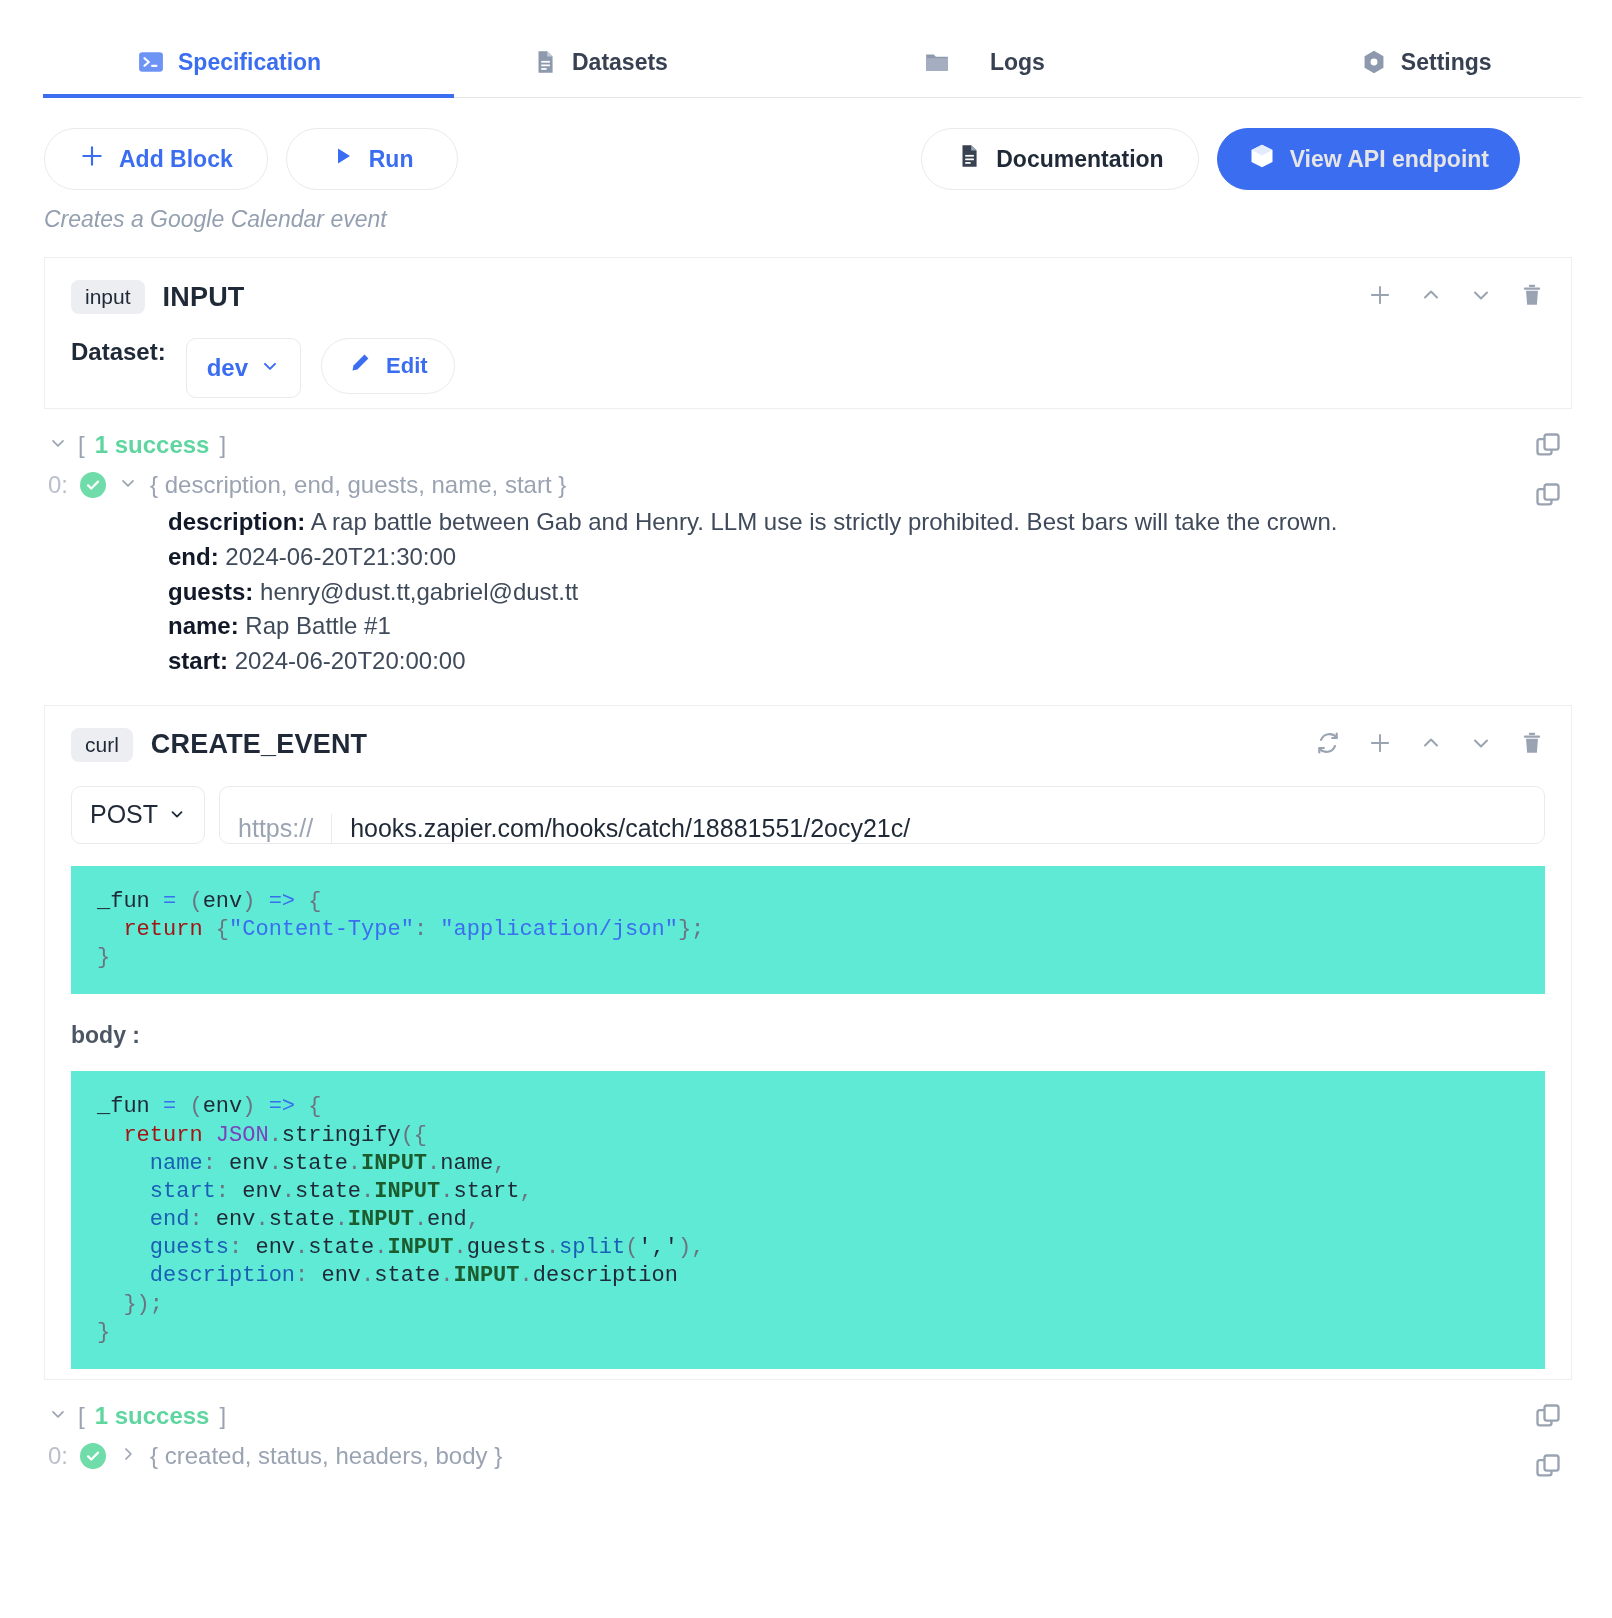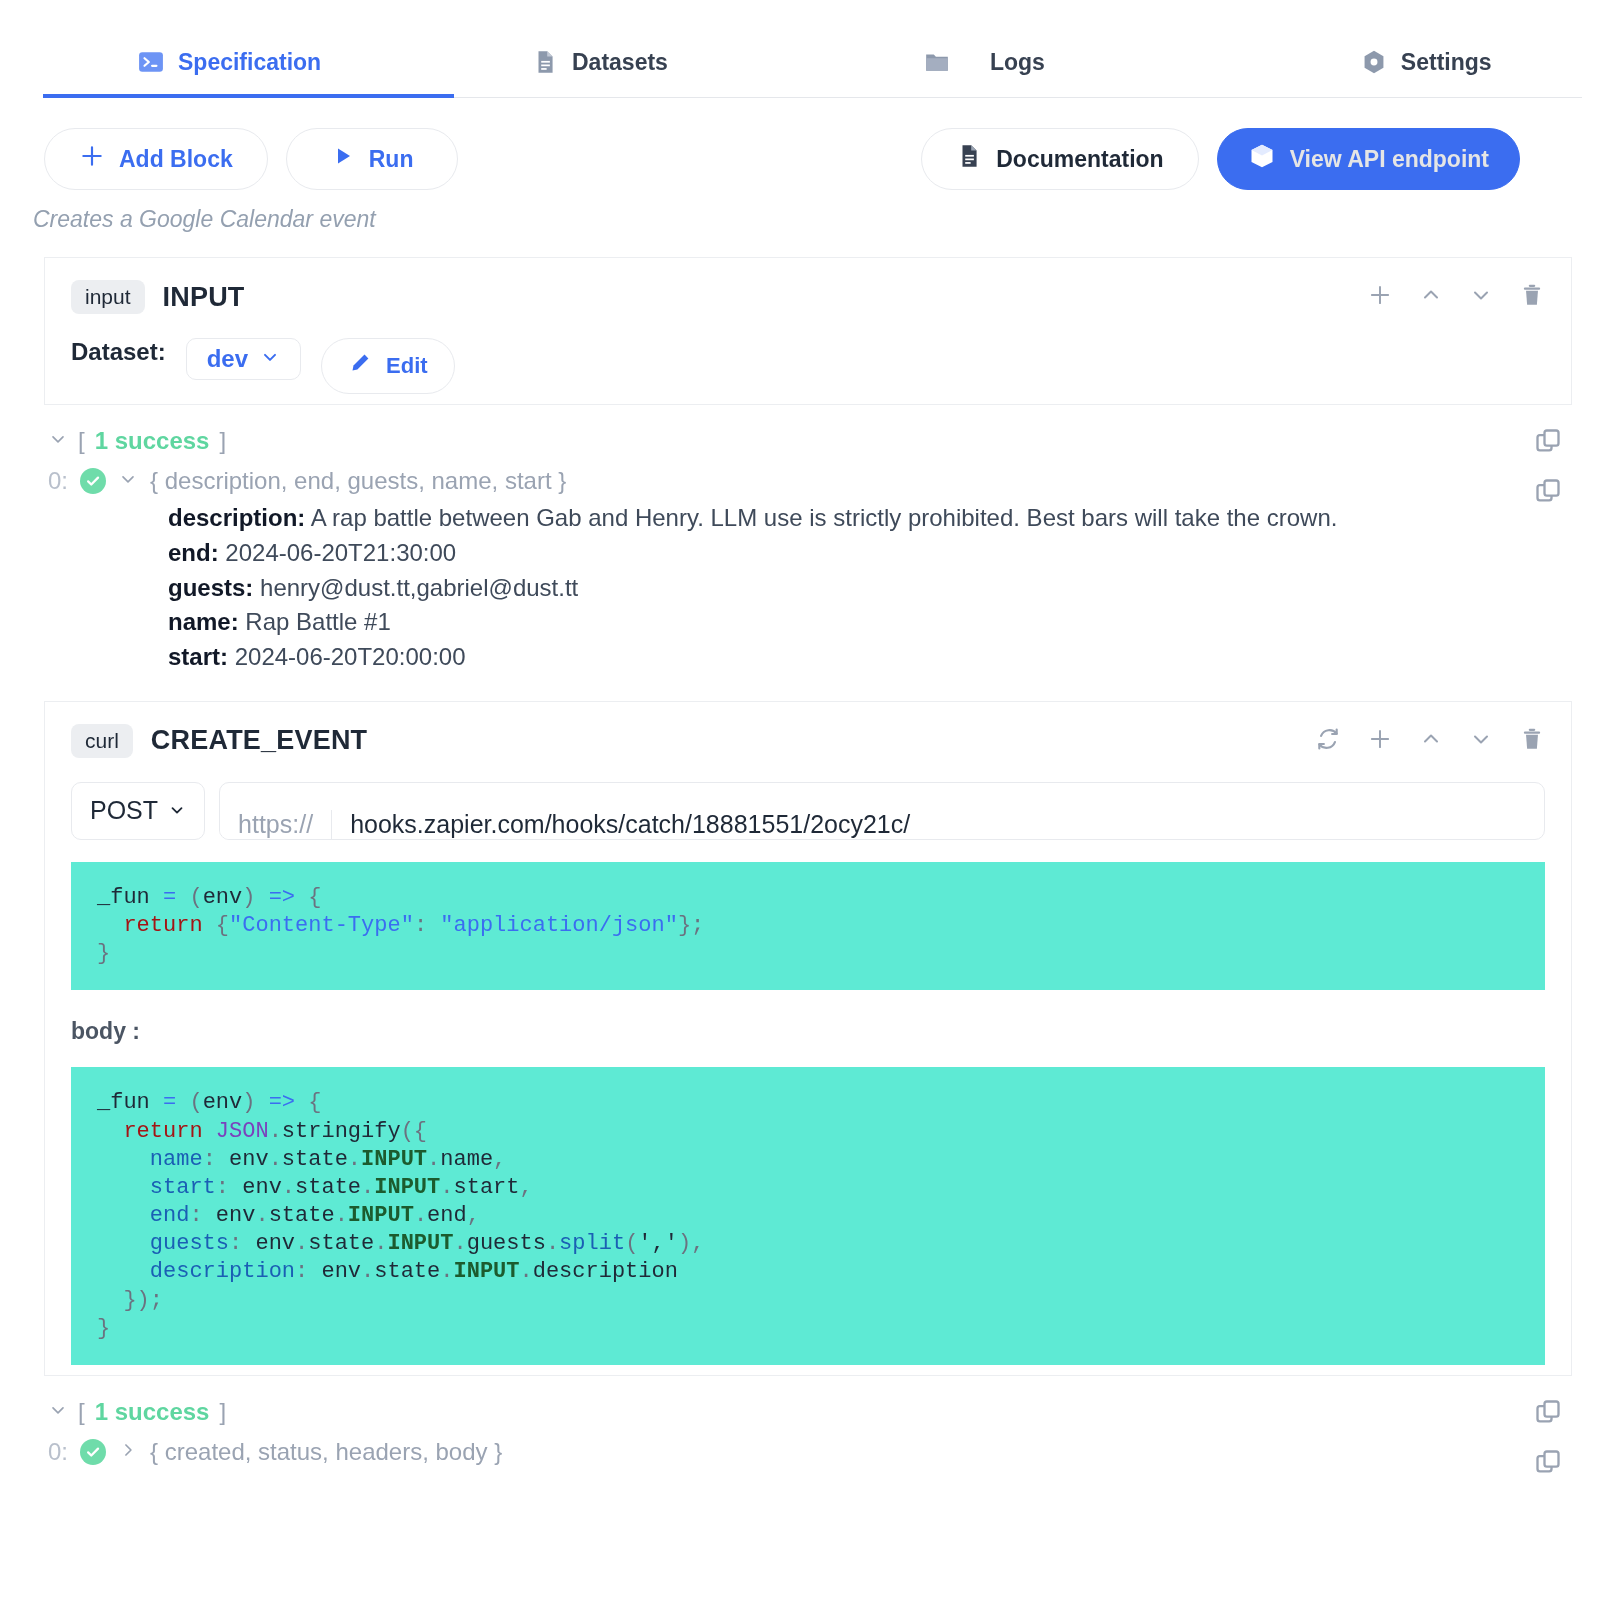--- a/index.html
+++ b/index.html
@@ -67,21 +67,21 @@
   .btn.primary{
     background:#3b6df0; border-color:#3b6df0; color:#e5e5e5;
   }
   .spacer{ flex:1; }
   #btn-add{ margin-right:18px; padding:0 34px;}
   #btn-run{ padding:0 44px; }
   #btn-doc{ margin-right:18px; padding:0 34px;}
   #btn-api{ padding:0 30px; margin-right:48px;}
 
   .desc{
-    padding:16px 44px 0 33px;
+    padding:16px 44px 0 44px;
     font-size:23px; font-style:italic; color:#94a0b0;
   }
 
   
   .card{
     margin:24px 40px 0 44px;
     border:1px solid #eceef1;
     border-radius:0;
     background:#fff;
     padding:22px 26px 10px 26px;
@@ -109,21 +109,21 @@
   .head-icons .ic{ cursor:pointer; display:flex; align-items:center; justify-content:center;}
 
   .dataset-row{
     display:flex; align-items:flex-start; gap:20px;
     margin-top:24px;
   }
   .dataset-label{ font-size:24px; font-weight:700; color:#1f2937; }
   .select{
     display:inline-flex; align-items:center; gap:12px;
     border:1px solid #e8eaee; border-radius:10px;
-    height:42px; padding:0 20px;
+    height:60px; padding:0 20px;
     color:#3b6df0; font-size:24px; font-weight:700;
     cursor:pointer; background:#fff;
   }
   .btn-edit{
     display:inline-flex; align-items:center; gap:14px;
     border:1px solid #e8eaee; border-radius:999px;
     height:56px; padding:0 26px;
     color:#3b6df0; font-size:22px; font-weight:700;
     cursor:pointer; background:#fff;
   }

